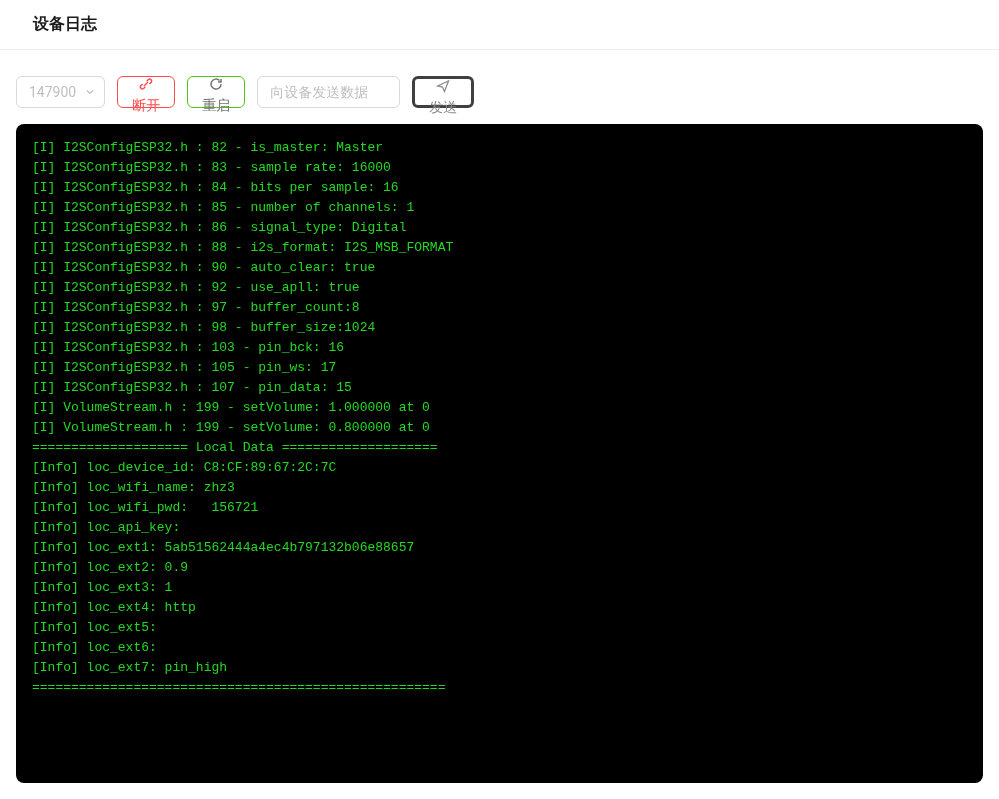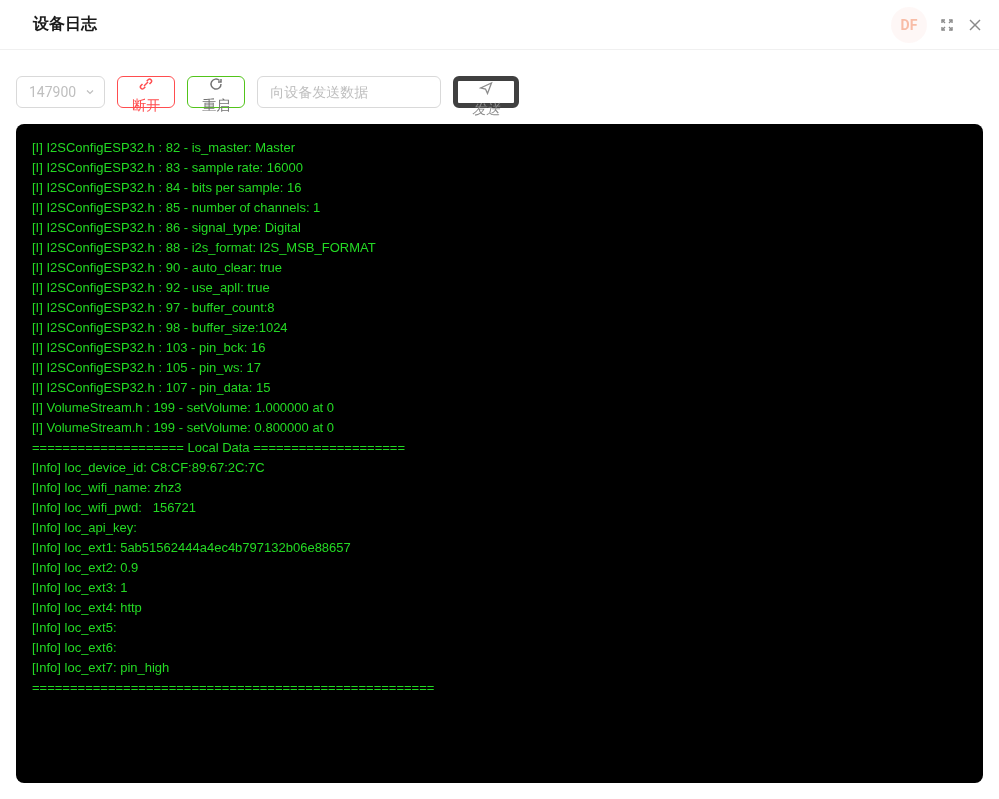--- a/index.html
+++ b/index.html
@@ -9,58 +9,37 @@
   .title { font-size: 16px; font-weight: 600; color: #1a1a1a; margin-left: 17px; }
   .header-right { display: flex; align-items: center; gap: 12px; }
   .brand-badge { width: 36px; height: 36px; border-radius: 50%; background: #fdecea; color: #ee5a24; font-weight: 700; display: flex; align-items: center; justify-content: center; font-size: 14px; opacity: 0.4; }
   .hicon { width: 16px; height: 16px; display: inline-flex; align-items: center; justify-content: center; color: #8a8a8a; cursor: pointer; }
   .toolbar { display: flex; align-items: center; gap: 12px; padding: 26px 16px 16px 16px; }
   .select { height: 32px; min-width: 88px; border: 1px solid #d9d9d9; border-radius: 6px; background: #fff; color: #bfbfbf; padding: 0 28px 0 12px; font-size: 14px; display: inline-flex; align-items: center; position: relative; }
   .select .chev { position: absolute; right: 8px; top: 50%; transform: translateY(-50%); color: #bfbfbf; }
   .btn { height: 32px; border-radius: 6px; padding: 0 14px; font-size: 14px; display: inline-flex; align-items: center; gap: 6px; cursor: pointer; background: #fff; flex-direction: column; }
   .btn-disconnect { border: 1px solid #ff4d4f; color: #ff4d4f; }
   .btn-restart { border: 1px solid #52c41a; color: #737373; }
-  .btn-send { border: 5px solid #404040; color: #8c8c8c; font-style: italic; }
-  .input { height: 32px; border: 1px solid #d9d9d9; border-radius: 6px; padding: 0 12px; font-size: 14px; color: #333; width: 184px; }
+  .btn-send { border: 3px solid #404040; color: #8c8c8c; }
+  .input { height: 32px; border: 1px solid #d9d9d9; border-radius: 6px; padding: 0 12px; font-size: 14px; color: #333; width: 143px; }
   .input::placeholder { color: #bfbfbf; }
   .console-wrap { flex: 1; padding: 0 16px 16px 16px; display: flex; }
-  .console { flex: 1; background: #000; border-radius: 8px; padding: 14px 16px; font-family: Liberation Sans, sans-serif; font-size: 13px; line-height: 20px; color: #24d924; overflow-y: auto; white-space: pre; position: relative; }
+  .console { flex: 1; background: #000; border-radius: 8px; padding: 14px 16px; font-family: Liberation Mono, monospace; font-size: 13px; line-height: 20px; color: #24d924; overflow-y: auto; white-space: pre; position: relative; }
   .console::-webkit-scrollbar { width: 10px; }
   .console::-webkit-scrollbar-track { background: #000; border-radius: 8px; }
   .console::-webkit-scrollbar-thumb { background: #4a4a4a; border-radius: 5px; }
   svg { display: block; }
 </style>
 </head>
 <body>
 
 <div class="modal">
 
   <div class="header">
     <div class="title">设备日志</div>
-    <div class="header-right">
-      <div class="brand-badge">DF</div>
-      <span class="hicon">
-        <svg width="16" height="16" viewBox="0 0 16 16" fill="none" stroke="currentColor" stroke-width="1.4">
-          <path d="M3 6 L3 3 L6 3"></path>
-            <path d="M6 6 L3 3"></path>
-          <path d="M10 3 L13 3 L13 6"></path>
-            <path d="M10 6 L13 3"></path>
-          <path d="M13 10 L13 13 L10 13"></path>
-            <path d="M10 10 L13 13"></path>
-          <path d="M6 13 L3 13 L3 10"></path>
-            <path d="M6 10 L3 13"></path>
-        </svg>
-      </span>
-      <span class="hicon">
-        <svg width="16" height="16" viewBox="0 0 16 16" fill="none" stroke="currentColor" stroke-width="1.4">
-          <path d="M3 3 L13 13"></path>
-            <path d="M13 3 L3 13"></path>
-        </svg>
-      </span>
-    </div>
   </div>
 
   <div class="toolbar">
     <div class="select">
       <span>147900</span>
       <span class="chev">
         <svg width="12" height="12" viewBox="0 0 12 12" fill="none" stroke="currentColor" stroke-width="1.2">
             <path d="M3 4.5 L6 7.5 L9 4.5"></path>
           </svg>
       </span>

